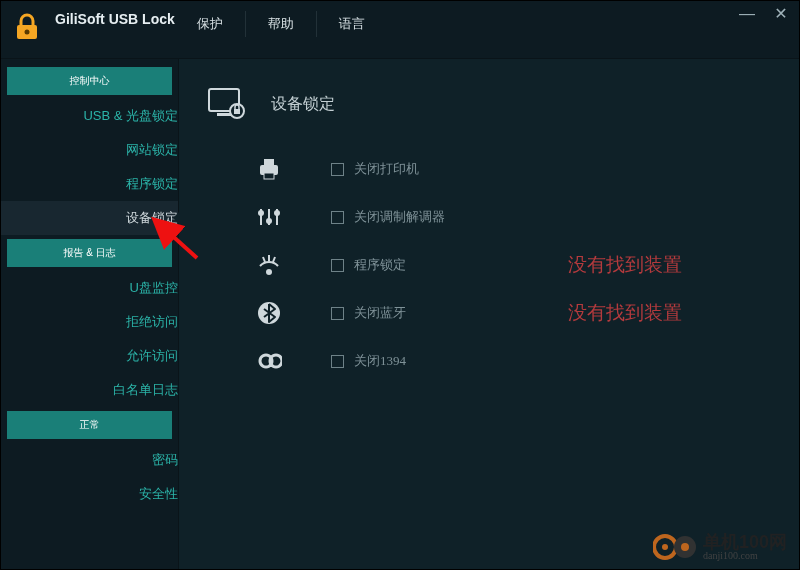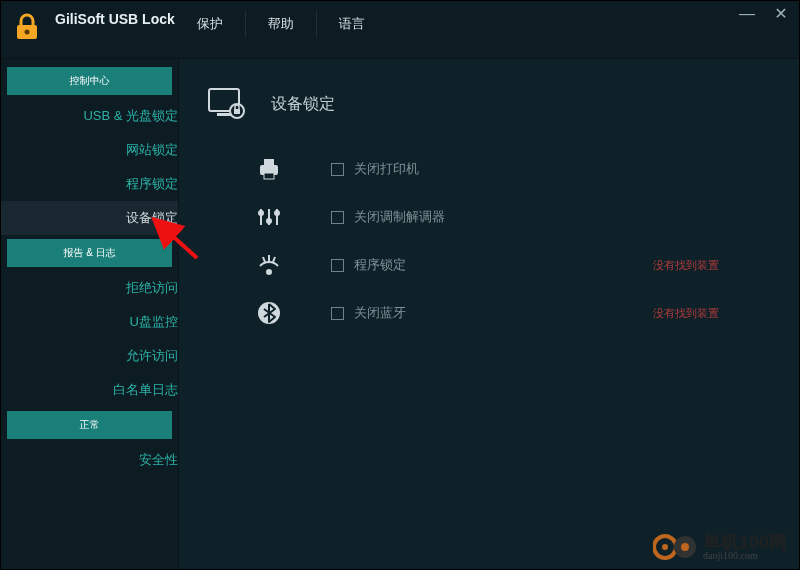--- a/index.html
+++ b/index.html
@@ -109,21 +109,21 @@
     color: #cfd8dc;
   }
   .chk {
     width: 13px; height: 13px;
     border: 1px solid #6e8288;
     margin-right: 10px;
     cursor: pointer;
     flex-shrink: 0;
   }
   .opt-label { color: #7f9298; font-size: 13px; }
-  .opt-warn { color: #b33a3d; font-size: 11px; margin-left: auto; margin-right: 60px; }
+  .opt-warn { color: #b33a3d; font-size: 19px; margin-left: auto; margin-right: 97px; }
   
   .red-arrow {
     position: absolute;
     left: 148px; top: 215px;
     pointer-events: none;
   }
   
   .watermark {
     position: absolute;
     right: 12px; bottom: 8px;
@@ -161,26 +161,27 @@
 
 <div class="main">
   <div class="sidebar">
     <div class="side-header">控制中心</div>
     <div class="side-item">USB &amp; 光盘锁定</div>
     <div class="side-item">网站锁定</div>
     <div class="side-item">程序锁定</div>
     <div class="side-item selected">设备锁定</div>
 
     <div class="side-header">报告 &amp; 日志</div>
+    <div class="side-item">U盘监控</div>
     <div class="side-item">拒绝访问</div>
-    <div class="side-item">U盘监控</div>
     <div class="side-item">允许访问</div>
     <div class="side-item">白名单日志</div>
 
     <div class="side-header">正常</div>
+    <div class="side-item">密码</div>
     <div class="side-item">安全性</div>
   </div>
 
   <div class="content">
     <div class="content-header">
       <span class="device-icon">
         <svg viewBox="0 0 42 34">
           <rect x="2" y="2" width="30" height="22" rx="2" fill="none" stroke="#cfd8dc" stroke-width="2"></rect>
           <rect x="10" y="26" width="14" height="3" fill="#cfd8dc"></rect>
           <circle cx="30" cy="24" r="7" fill="#0f2128" stroke="#cfd8dc" stroke-width="2"></circle>
@@ -240,20 +241,29 @@
           <svg width="24" height="24" viewBox="0 0 24 24">
               <circle cx="12" cy="12" r="11" fill="#cfd8dc"></circle>
               <path d="M12 3 L12 21 L18 16 L7 8 M12 3 L18 8 L7 16" stroke="#0f2128" stroke-width="2" fill="none" stroke-linejoin="round"></path>
             </svg>
         </span>
         <span class="chk"></span>
         <span class="opt-label">关闭蓝牙</span>
         <span class="opt-warn">没有找到装置</span>
       </div>
 
+      <div class="opt-row">
+        <span class="opt-icon">
+          <svg width="26" height="20" viewBox="0 0 26 20">
+              <path d="M4 10 a6 6 0 1 1 0 0.01 M14 10 a6 6 0 1 1 0 0.01" stroke="#cfd8dc" stroke-width="3" fill="none"></path>
+            </svg>
+        </span>
+        <span class="chk"></span>
+        <span class="opt-label">关闭1394</span>
+      </div>
     </div>
   </div>
 </div>
 
 <svg class="red-arrow" width="60" height="50">
   <defs>
     <marker id="ah" markerWidth="8" markerHeight="8" refX="6" refY="4" orient="auto">
       <path d="M0 0 L8 4 L0 8 Z" fill="#e11"></path>
     </marker>
   </defs>

